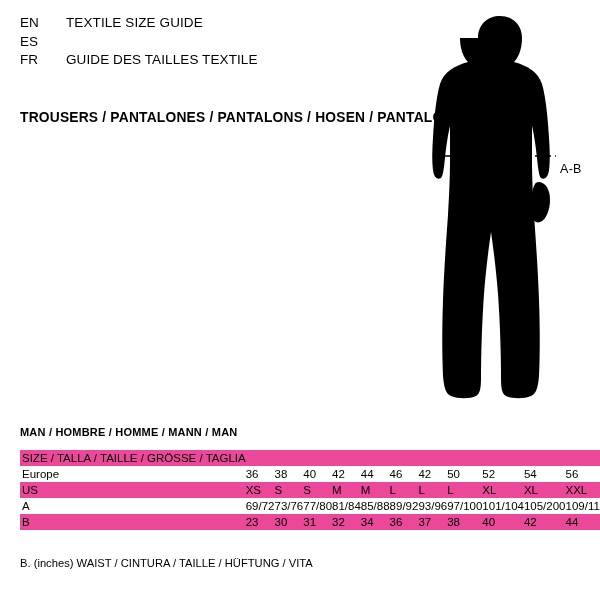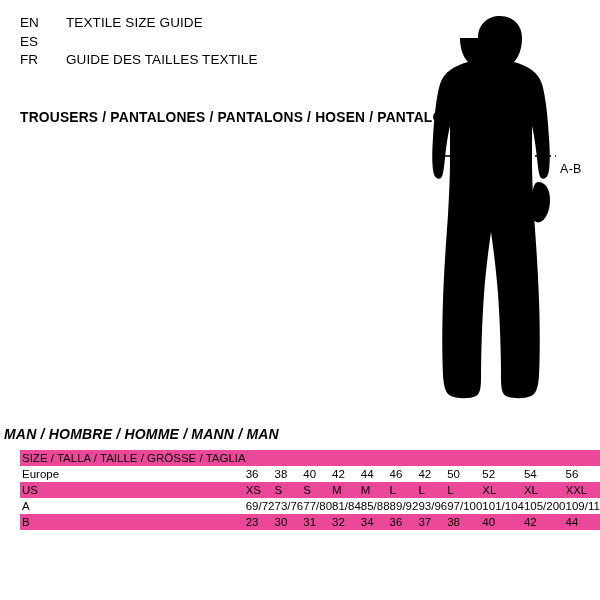--- a/index.html
+++ b/index.html
@@ -69,26 +69,25 @@
     position: absolute;
     left: 160px;
     top: 152px;
     font-size: 12.5px;
     letter-spacing: 0.3px;
   }
 
   
   .table-heading {
     position: absolute;
-    left: 4px;
+    left: 20px;
     top: 426px;
-    font-size: 14px;
+    font-size: 11px;
     font-weight: bold;
     letter-spacing: 0.2px;
-    font-style: italic;
   }
 
   table.size-table {
     position: absolute;
     left: 20px;
     top: 450px;
     width: 560px;
     border-collapse: collapse;
     font-size: 11.5px;
   }
@@ -258,15 +257,16 @@
         <td class="val">37</td>
         <td class="val">38</td>
         <td class="val">40</td>
         <td class="val">42</td>
         <td class="val">44</td>
       </tr>
     </tbody>
   </table>
 
   <div class="footnotes">
+    <div>B. (inches) WAIST / CINTURA / TAILLE / HÜFTUNG / VITA</div>
   </div>
 
 </div>
 
 </body></html>

